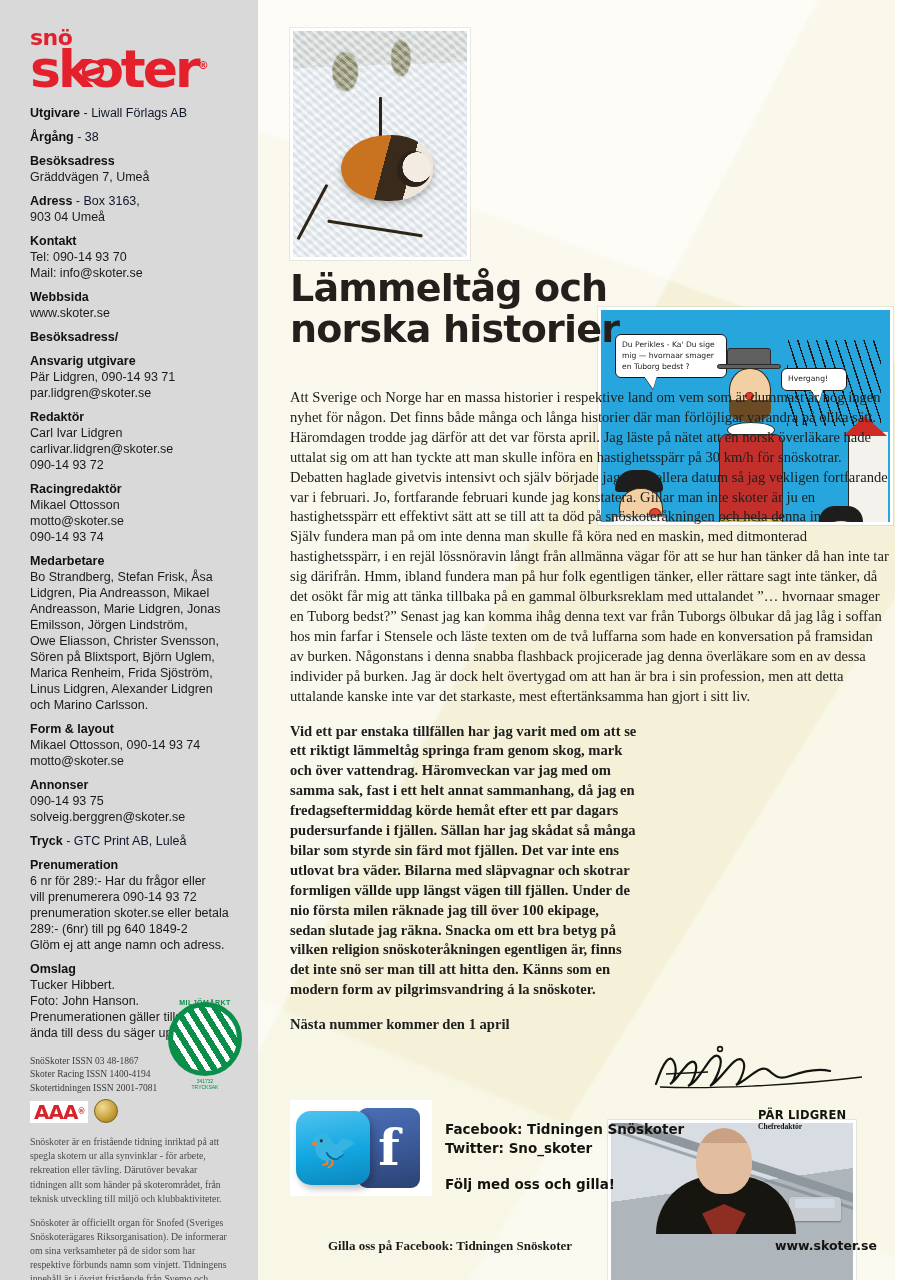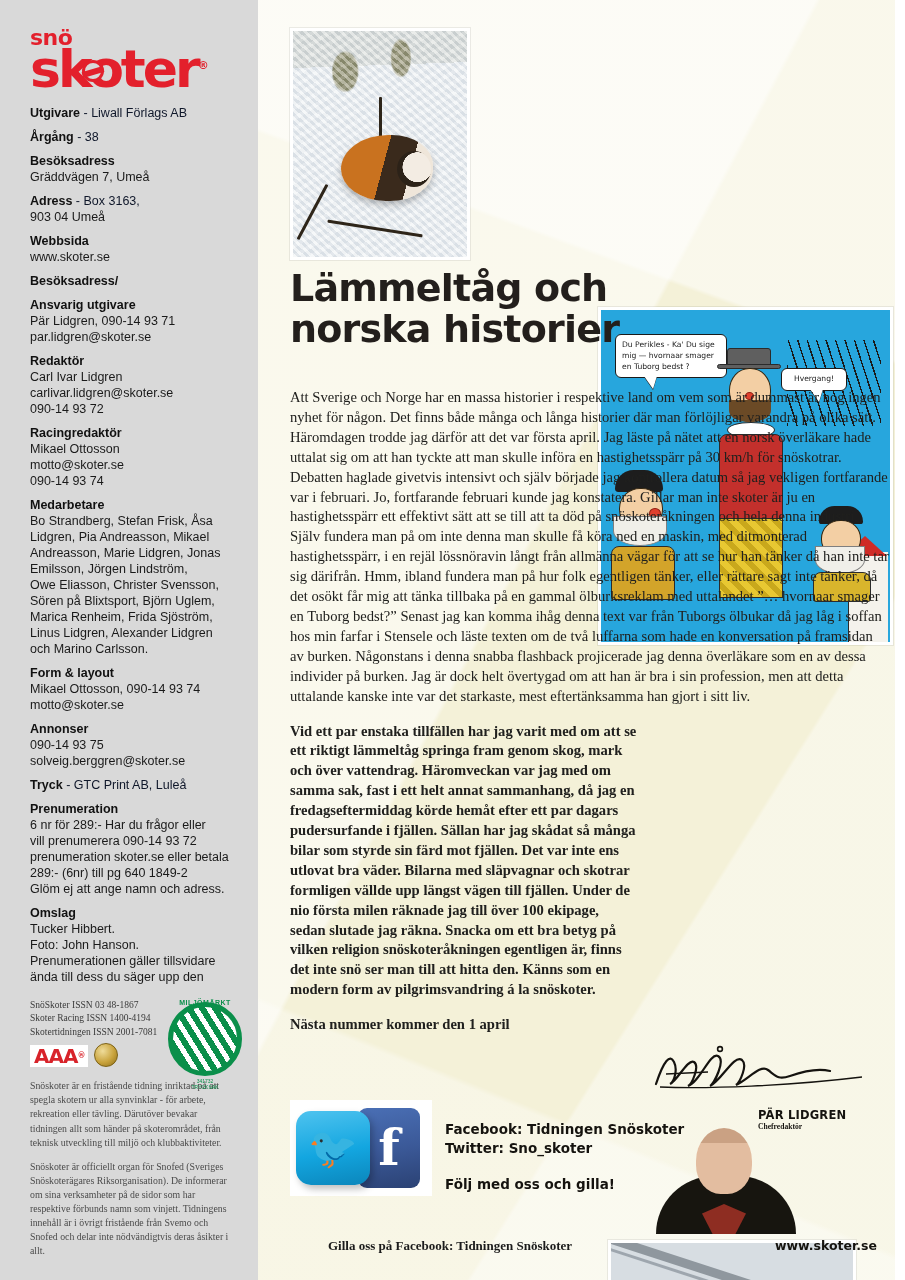--- a/index.html
+++ b/index.html
@@ -150,21 +150,21 @@
   .lemming::after {
     content:""; position:absolute; right:2px; top:16px;
     width:34px; height:36px; border-radius:50%;
     background: radial-gradient(circle at 60% 45%, #f3ece3 0 52%, #2c2218 53% 100%);
   }
   .twig {
     position:absolute; background:#2e2519; border-radius:1px;
   }
 
   
-  #photo-cartoon { left: 340px; top: 75px; width: 295px; height: 338px; }
+  #photo-cartoon { left: 340px; top: 75px; width: 295px; height: 218px; }
   .cartoon-bg { position:absolute; inset:0; background:#27a6dd; }
   .bubble {
     position:absolute; background:#fff; border:1.5px solid #1a1a1a;
     border-radius:6px; padding:5px 6px;
     font-family:"DejaVu Sans", sans-serif; font-size:7.6px;
     line-height:1.42; color:#1a1a1a;
   }
   .bubble::after{
     content:""; position:absolute; bottom:-12px; left:28px;
     border-left:9px solid transparent; border-right:4px solid transparent;
@@ -343,20 +343,25 @@
         <div class="cg">
           <div><b>Årgång</b><span class="v"> - 38</span></div>
         </div>
         <div class="cg">
           <div><b>Besöksadress</b></div>
           <div>Gräddvägen 7, Umeå</div>
         </div>
         <div class="cg">
           <div><b>Adress</b><span class="v"> - Box 3163,</span></div>
           <div>903 04 Umeå</div>
+        </div>
+        <div class="cg">
+          <div><b>Kontakt</b></div>
+          <div>Tel:   090-14 93 70</div>
+          <div>Mail: info@skoter.se</div>
         </div>
         <div class="cg">
           <div><b>Webbsida</b></div>
           <div>www.skoter.se</div>
         </div>
         <div class="cg">
           <div><b>Besöksadress/</b></div>
         </div>
         <div class="cg">
           <div><b>Ansvarig utgivare</b></div>
@@ -456,21 +461,21 @@
       <div class="twig" style="left:34px;top:196px;width:96px;height:3px;transform:rotate(9deg);"></div>
       <div class="lemming"></div>
     </figure>
 
     <figure class="photo" id="photo-cartoon">
       <div class="cartoon-bg"></div>
 
       <div class="rays" style="left:186px;top:30px;width:94px;height:86px;"></div>
 
       <div class="bubble" style="left:14px;top:24px;width:112px;">Du Perikles - Ka' Du sige mig — hvornaar smager en Tuborg bedst ?</div>
-      <div class="bubble" style="left:180px;top:58px;width:66px;text-align:center;">Hvergang!</div>
+      <div class="bubble" style="left:180px;top:58px;width:66px;text-align:left;">Hvergang!</div>
 
       <div class="house"></div>
 
       <div class="fig" style="left:104px;top:38px;width:92px;height:250px;">
         <div class="fig-hat" style="left:22px;top:0;width:44px;height:18px;background:#5f5f5f;border:1.4px solid #2b2b2b;"></div>
         <div class="fig-hat" style="left:12px;top:16px;width:64px;height:5px;background:#5f5f5f;border:1.4px solid #2b2b2b;border-radius:3px;"></div>
         <div class="fig-head" style="left:24px;top:20px;width:42px;height:46px;"></div>
         <div class="fig-nose" style="left:40px;top:44px;"></div>
         <div class="fig-beard" style="left:24px;top:52px;width:42px;height:22px;background:#6b4a26;"></div>
         <div style="position:absolute;left:22px;top:74px;width:48px;height:16px;background:#fff;border:1.4px solid #2b2b2b;border-radius:50%;"></div>

